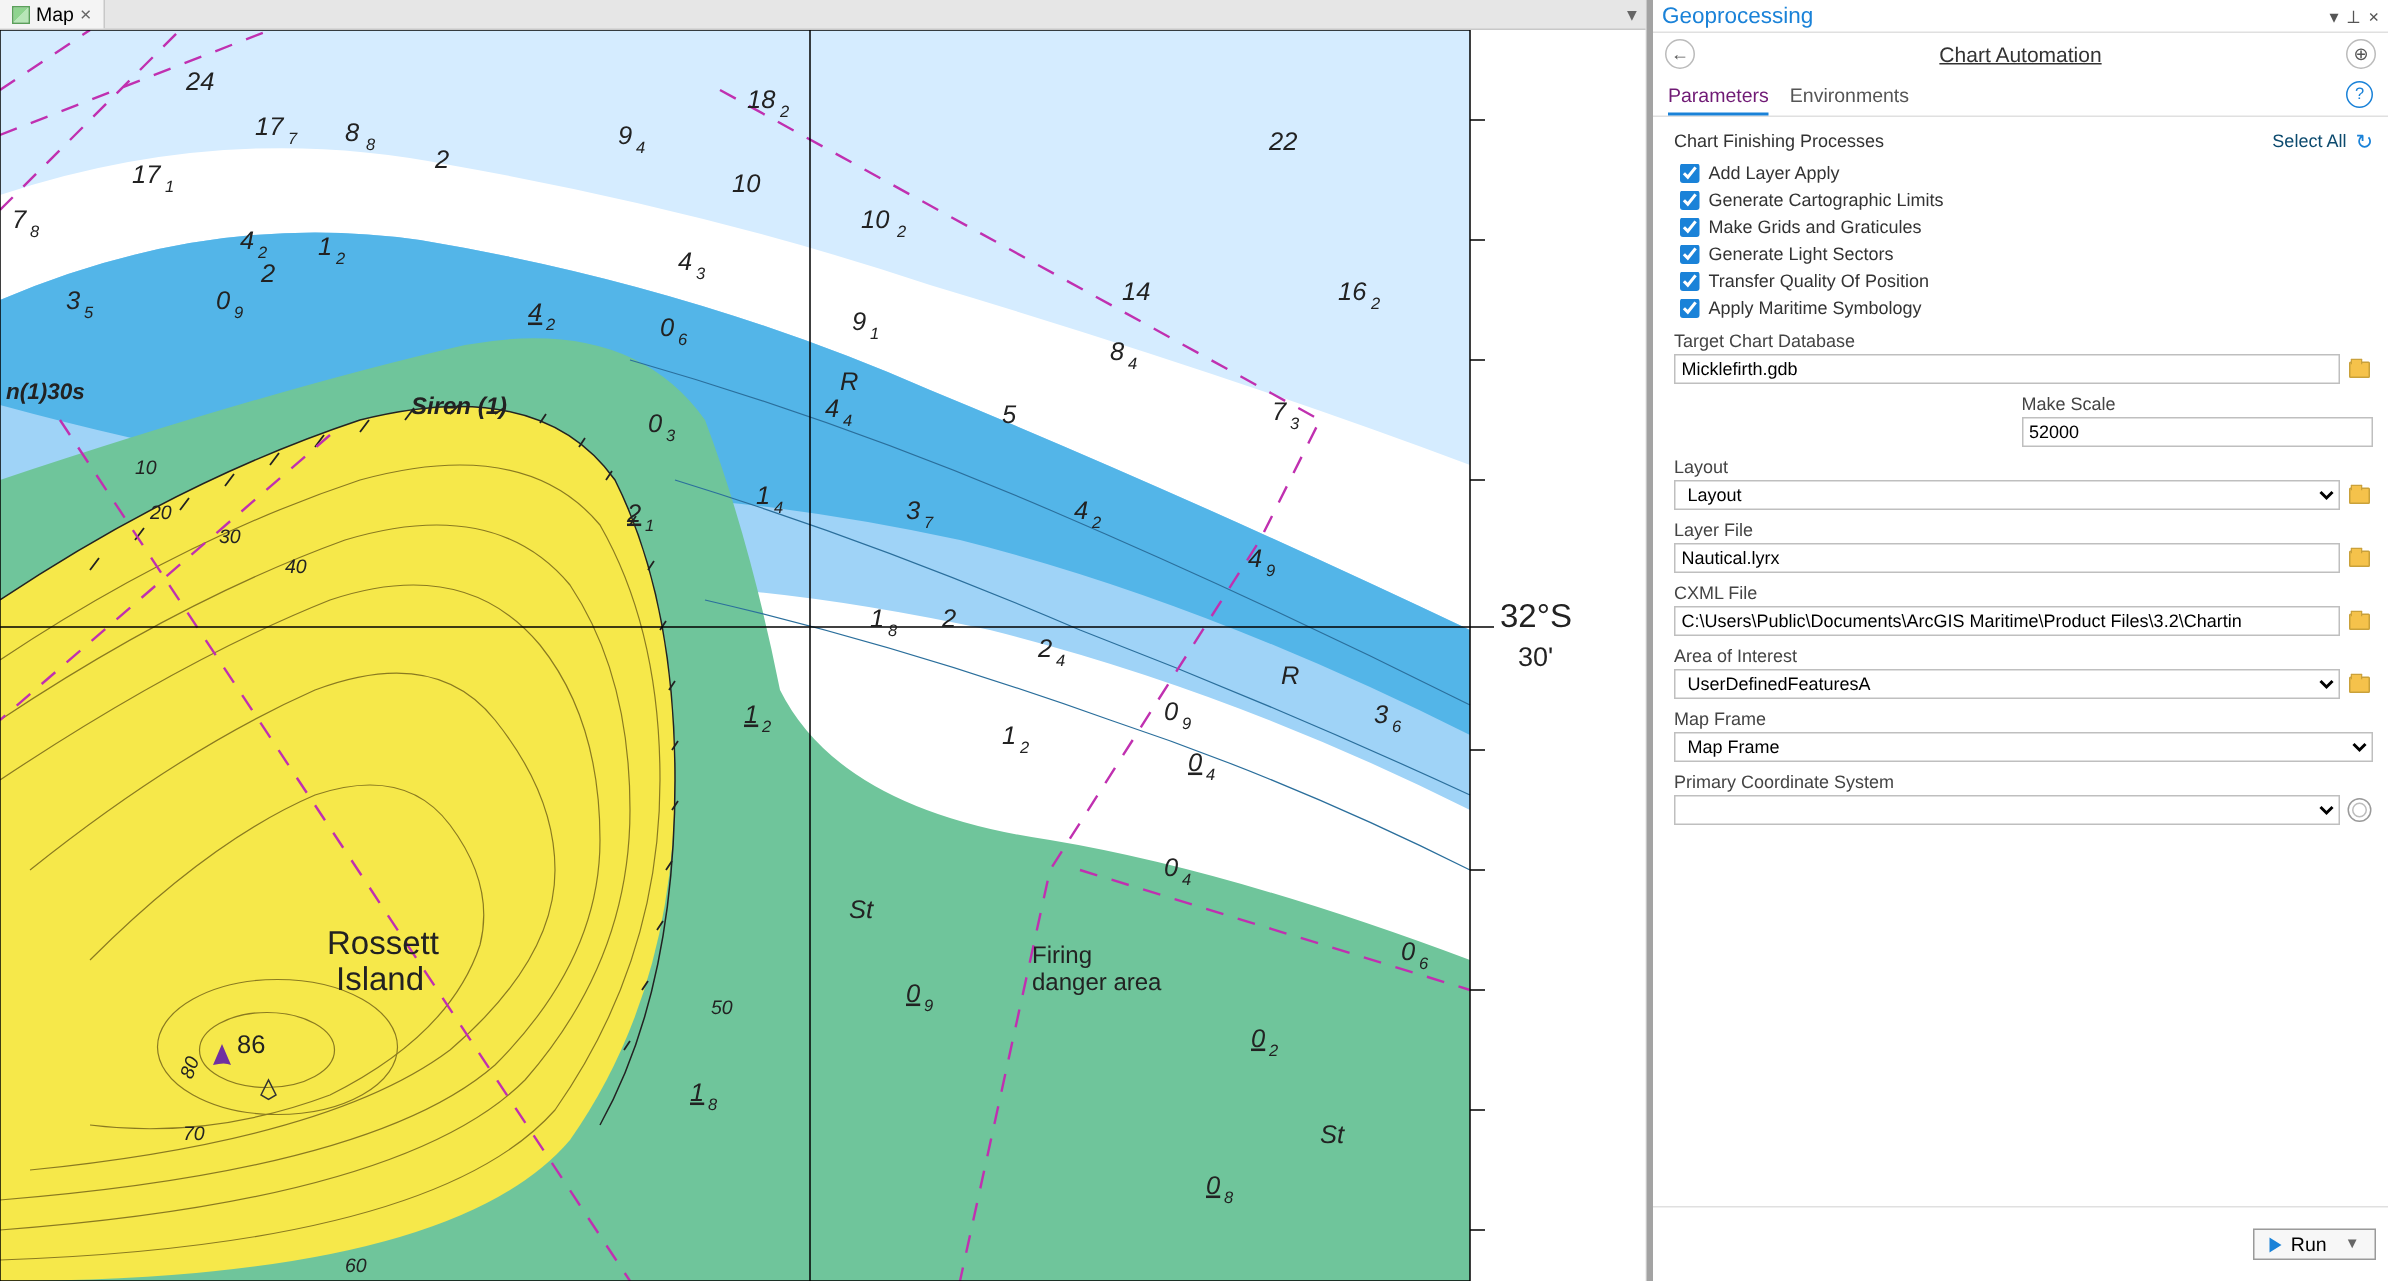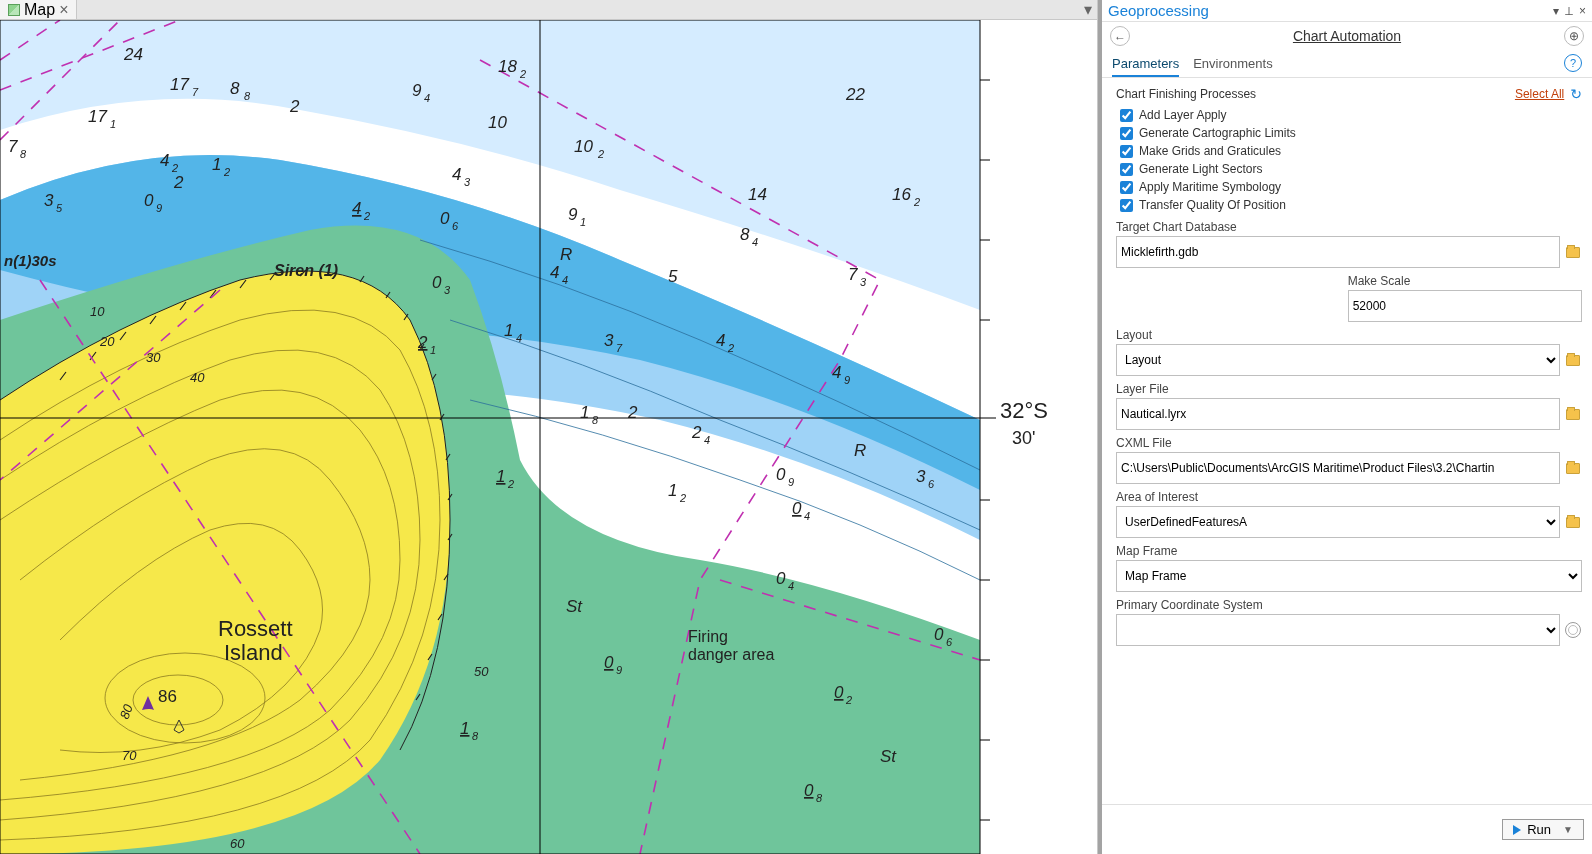--- a/index.html
+++ b/index.html
@@ -1,50 +1,50 @@
 <!DOCTYPE html>
 <html><head>
 <meta charset="utf-8">
 <style>
 * { box-sizing: border-box; margin: 0; padding: 0; font-family: "Segoe UI", Arial, sans-serif; }
 body { width: 1592px; height: 854px; overflow: hidden; background: #fff; display: flex; }
 
 
 .left-pane { flex: 0 0 1098px; height: 100%; display: flex; flex-direction: column; border-right: 1px solid #c8c8c8; }
-.tab-bar { height: 20px; background: #e6e6e6; display: flex; align-items: stretch; font-size: 16px; border-bottom: 1px solid #c8c8c8; }
+.tab-bar { height: 20px; background: #e6e6e6; display: flex; align-items: stretch; font-size: 13px; border-bottom: 1px solid #c8c8c8; }
 .tab { display: flex; align-items: center; gap: 4px; padding: 0 8px; background: #f4f4f4; border-right: 1px solid #c8c8c8; }
 .tab .map-ico { width: 12px; height: 12px; background: linear-gradient(135deg,#8fd48f 50%,#b8e6b8 50%); border: 1px solid #5aa05a; }
 .tab .close { color: #666; cursor: pointer; }
 .tab-bar .menu-drop { margin-left: auto; width: 18px; display:flex; align-items:center; justify-content:center; color:#666; }
 .map-canvas { flex: 1; position: relative; overflow: hidden; background: #fff; }
 .map-canvas svg { position: absolute; inset: 0; }
 
 
 .gp-pane { flex: 1; height: 100%; display: flex; flex-direction: column; background: #fff; font-size: 12px; color: #333; border-left: 4px solid #a3a3a3; }
 .gp-header { display: flex; align-items: center; padding: 2px 6px; border-bottom: 1px solid #e0e0e0; }
 .gp-header .title { color: #1a82d8; font-size: 15px; }
 .gp-header .win-btns { margin-left: auto; display: flex; gap: 6px; color: #555; }
 .gp-header .win-btns span { cursor: pointer; }
 .gp-toolhead { display: flex; align-items: center; padding: 4px 8px; }
 .gp-toolhead .back { width: 20px; height: 20px; border: 1px solid #bbb; border-radius: 50%; display:flex; align-items:center; justify-content:center; color:#555; cursor:pointer; }
 .gp-toolhead .toolname { flex:1; text-align:center; font-size: 14px; text-decoration: underline; }
 .gp-toolhead .add { width: 20px; height: 20px; border: 1px solid #bbb; border-radius: 50%; display:flex; align-items:center; justify-content:center; color:#555; cursor:pointer; }
 .gp-tabs { display:flex; gap: 14px; padding: 0 10px; border-bottom: 1px solid #e0e0e0; font-size: 13px; }
-.gp-tabs .tabitem { padding: 6px 0 4px; color:#0c4a6e; cursor:pointer; }
+.gp-tabs .tabitem { padding: 6px 0 4px; color:#701a75; cursor:pointer; }
 .gp-tabs .tabitem.active { border-bottom: 2px solid #1a82d8; font-weight:500; }
 .gp-tabs .help { margin-left:auto; color:#1a82d8; width:18px;height:18px; border:1px solid #1a82d8; border-radius:50%; display:flex;align-items:center;justify-content:center; font-size:11px; margin-top:4px;}
 .gp-body { flex:1; overflow-y:auto; padding: 6px 10px 6px 14px; }
 .section-head { display:flex; align-items:center; margin: 2px 0 4px; font-size:12px; color:#333; }
-.section-head .sa { margin-left:auto; color:#c2410c; cursor:pointer;text-decoration:underline; }
+.section-head .sa { margin-left:auto; color:#0c4a6e; cursor:pointer; }
 .section-head .reset-ico { margin-left:6px; color:#1a82d8; cursor:pointer; font-size:14px; }
 .chk-row { display:flex; align-items:center; gap:6px; padding:2px 0 2px 4px; }
 .chk-row input { accent-color:#1a82d8; }
 .field-label { margin-top:6px; font-size:12px; color:#444; }
 .field-row { display:flex; align-items:center; gap:4px; margin-top:2px; }
-.field-row input, .field-row select { flex:1; height:32px; border:1px solid #bfbfbf; padding:0 4px; font-size:12px; background:#fff; }
+.field-row input, .field-row select { flex:1; height:20px; border:1px solid #bfbfbf; padding:0 4px; font-size:12px; background:#fff; }
 .field-row input.right { }
 .field-row .browse { width:18px; height:18px; display:flex; align-items:center; justify-content:center; cursor:pointer; }
 .folder-ico { width:14px; height:11px; background:#f5c24b; border:1px solid #caa13a; border-radius:1px; position:relative; }
 .folder-ico::before { content:""; position:absolute; top:-3px; left:0; width:6px; height:3px; background:#f5c24b; border:1px solid #caa13a; border-bottom:none; border-radius:1px 1px 0 0; }
 .globe-ico { width:16px;height:16px;border:1px solid #9a9a9a;border-radius:50%; position:relative; }
 .globe-ico::before{content:"";position:absolute;inset:2px;border:1px solid #bdbdbd;border-radius:50%;}
 .two-col { display:flex; gap:8px; align-items:flex-end; }
 .two-col .col { flex:1; }
 .gp-footer { border-top:1px solid #e0e0e0; padding:14px 8px; display:flex; justify-content:flex-end; }
 .run-btn { display:flex; align-items:center; gap:6px; border:1px solid #9a9a9a; background:#f7f7f7; padding:2px 10px; font-size:13px; cursor:pointer; }
@@ -296,25 +296,25 @@
     <label class="chk-row">
       <input type="checkbox" checked="" style="">
       <span>Make Grids and Graticules</span>
     </label>
     <label class="chk-row">
       <input type="checkbox" checked="" style="">
       <span>Generate Light Sectors</span>
     </label>
     <label class="chk-row">
       <input type="checkbox" checked="" style="">
+      <span>Transfer Quality Of Position</span>
+    </label>
+    <label class="chk-row">
+      <input type="checkbox" checked="" style="">
       <span>Apply Maritime Symbology</span>
-    </label>
-    <label class="chk-row">
-      <input type="checkbox" checked="" style="">
-      <span>Transfer Quality Of Position</span>
     </label>
 
     <div class="field-label">Target Chart Database</div>
     <div class="field-row">
       <input type="text" value="Micklefirth.gdb" style="">
       <div class="browse">
           <div class="folder-ico"></div>
         </div>
     </div>
 

